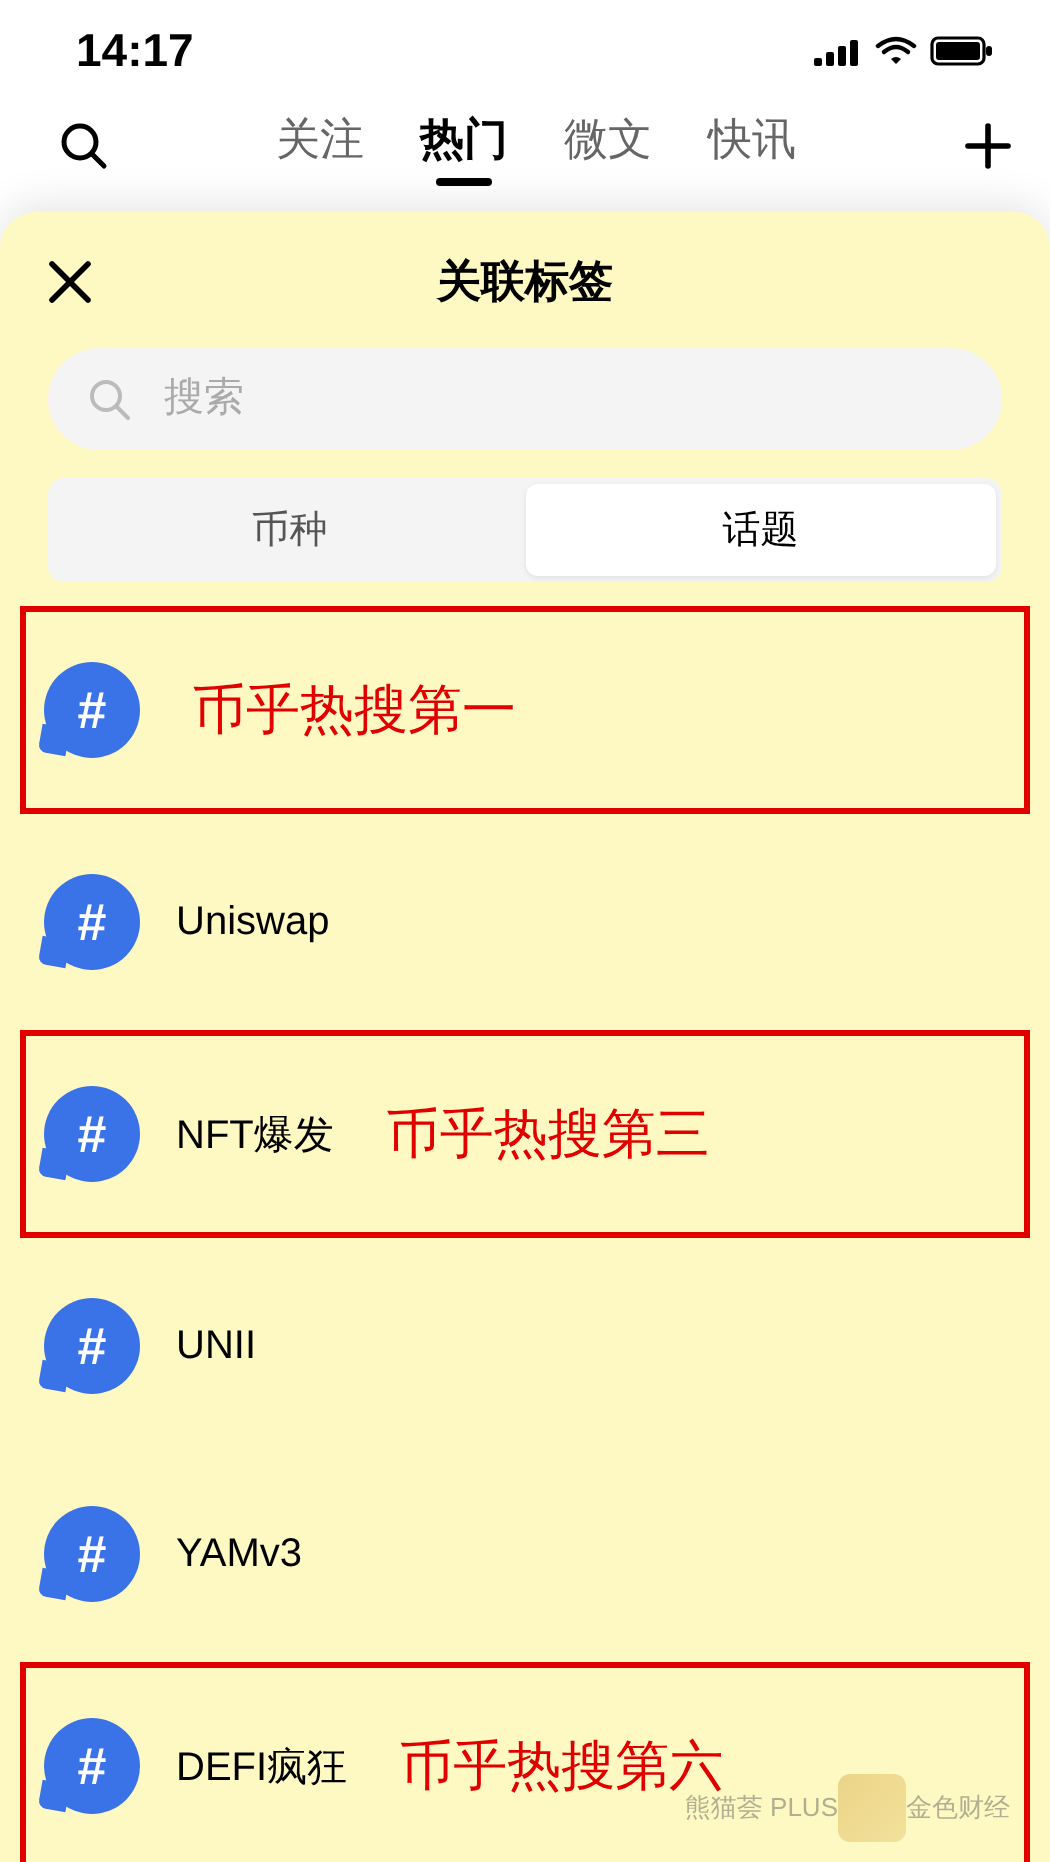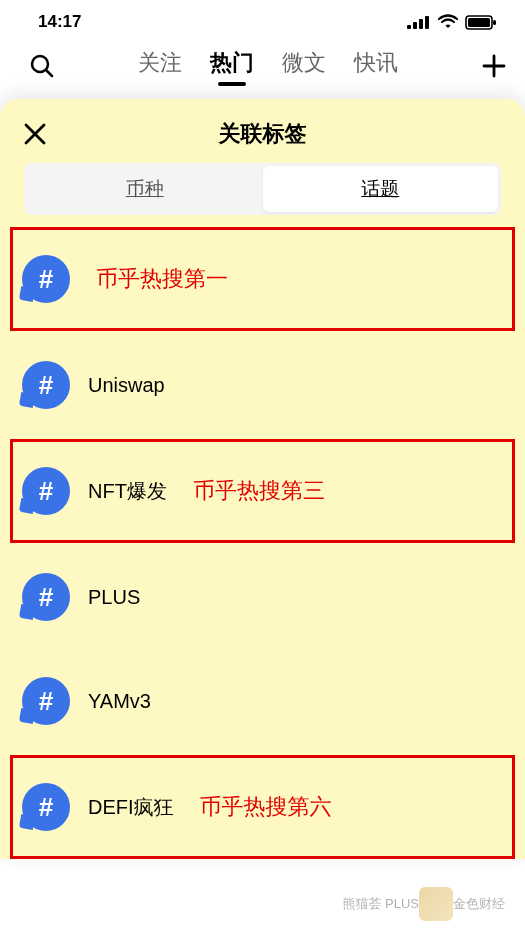--- a/index.html
+++ b/index.html
@@ -13,21 +13,21 @@
       height: 931px;
       background: #fff;
       position: relative;
       overflow: hidden;
     }
     .status-bar {
       display: flex;
       justify-content: space-between;
       align-items: center;
       padding: 12px 28px 8px 38px;
-      font-size: 17px;
+      font-size: 23px;
       font-weight: 600;
     }
     .status-icons {
       display: flex;
       align-items: center;
       gap: 6px;
     }
     .top-nav {
       display: flex;
       align-items: center;
@@ -109,21 +109,20 @@
       border-radius: 8px;
       padding: 3px;
     }
     .seg-item {
       flex: 1;
       text-align: center;
       padding: 10px 0;
       font-size: 19px;
       border-radius: 6px;
       color: #555;
-      text-decoration: underline;
     }
     .seg-item.active {
       background: #fff;
       color: #000;
       font-weight: 500;
       box-shadow: 0 1px 3px rgba(0,0,0,0.08);
     }
     .topic-list {
       padding: 0 10px;
     }
@@ -165,21 +164,21 @@
       font-size: 26px;
       font-weight: 700;
       color: #fff;
       z-index: 1;
     }
     .topic-label {
       font-size: 20px;
       font-weight: 500;
     }
     .annotation {
-      font-size: 22px;
+      font-size: 27px;
       color: #e00000;
       margin-left: 8px;
     }
     .watermark {
       position: absolute;
       bottom: 10px;
       right: 20px;
       display: flex;
       align-items: center;
       opacity: 0.45;
@@ -240,20 +239,27 @@
 
 <div class="sheet">
   <div class="sheet-header">
     <svg class="icon-svg" width="22" height="22" viewBox="0 0 22 22">
       <line x1="2" y1="2" x2="20" y2="20" stroke="#000" stroke-width="2.8" stroke-linecap="round"></line>
       <line x1="20" y1="2" x2="2" y2="20" stroke="#000" stroke-width="2.8" stroke-linecap="round"></line>
     </svg>
     <div class="sheet-title">关联标签</div>
   </div>
 
+  <div class="search-box">
+    <svg class="icon-svg" width="22" height="22" viewBox="0 0 22 22">
+      <circle cx="9" cy="9" r="7" stroke="#bbb" stroke-width="2" fill="none"></circle>
+      <line x1="14" y1="14" x2="20" y2="20" stroke="#bbb" stroke-width="2" stroke-linecap="round"></line>
+    </svg>
+    <input type="text" placeholder="搜索" style="">
+  </div>
 
   <div class="seg-control">
     <div class="seg-item">币种</div>
     <div class="seg-item active">话题</div>
   </div>
 
   <div class="topic-list">
 
     <div class="topic-item hl">
       <div class="hash-bubble">
@@ -274,21 +280,21 @@
           <span class="hash-symbol">#</span>
         </div>
       <span class="topic-label">NFT爆发</span>
       <span class="annotation">币乎热搜第三</span>
     </div>
 
     <div class="topic-item">
       <div class="hash-bubble">
           <span class="hash-symbol">#</span>
         </div>
-      <span class="topic-label">PLUS</span>
+      <span class="topic-label">UNII</span>
     </div>
 
     <div class="topic-item">
       <div class="hash-bubble">
           <span class="hash-symbol">#</span>
         </div>
       <span class="topic-label">YAMv3</span>
     </div>
 
     <div class="topic-item hl">

